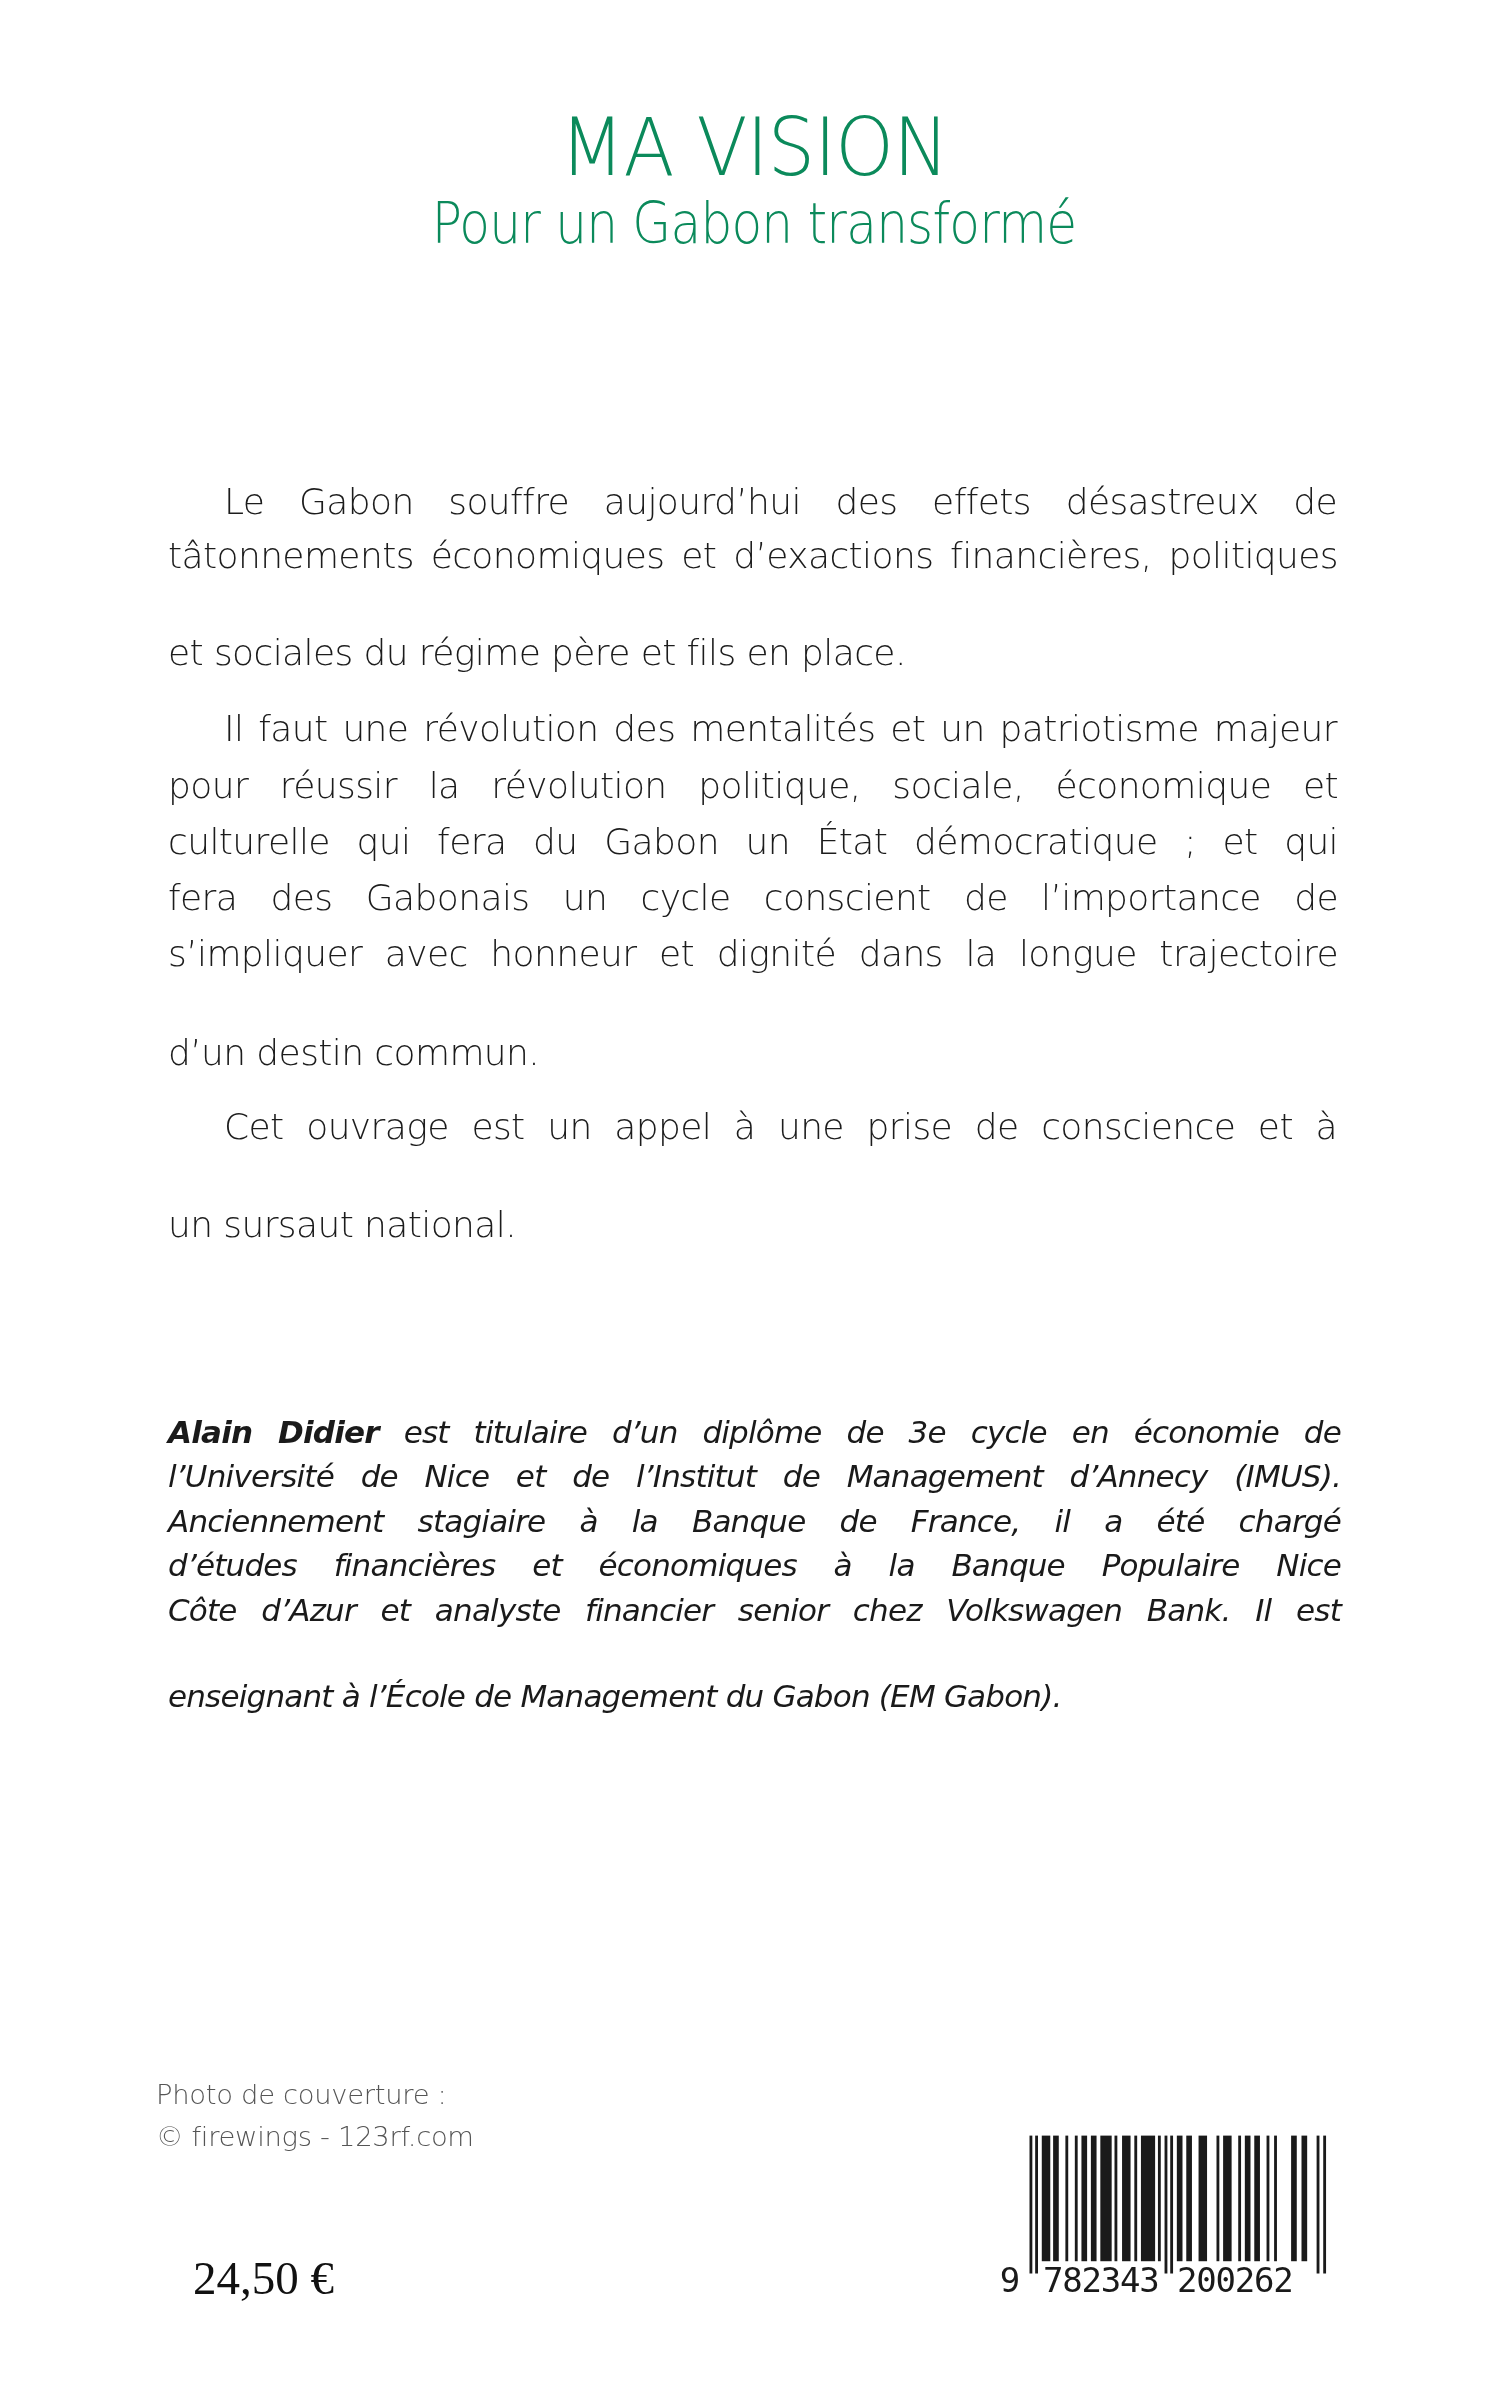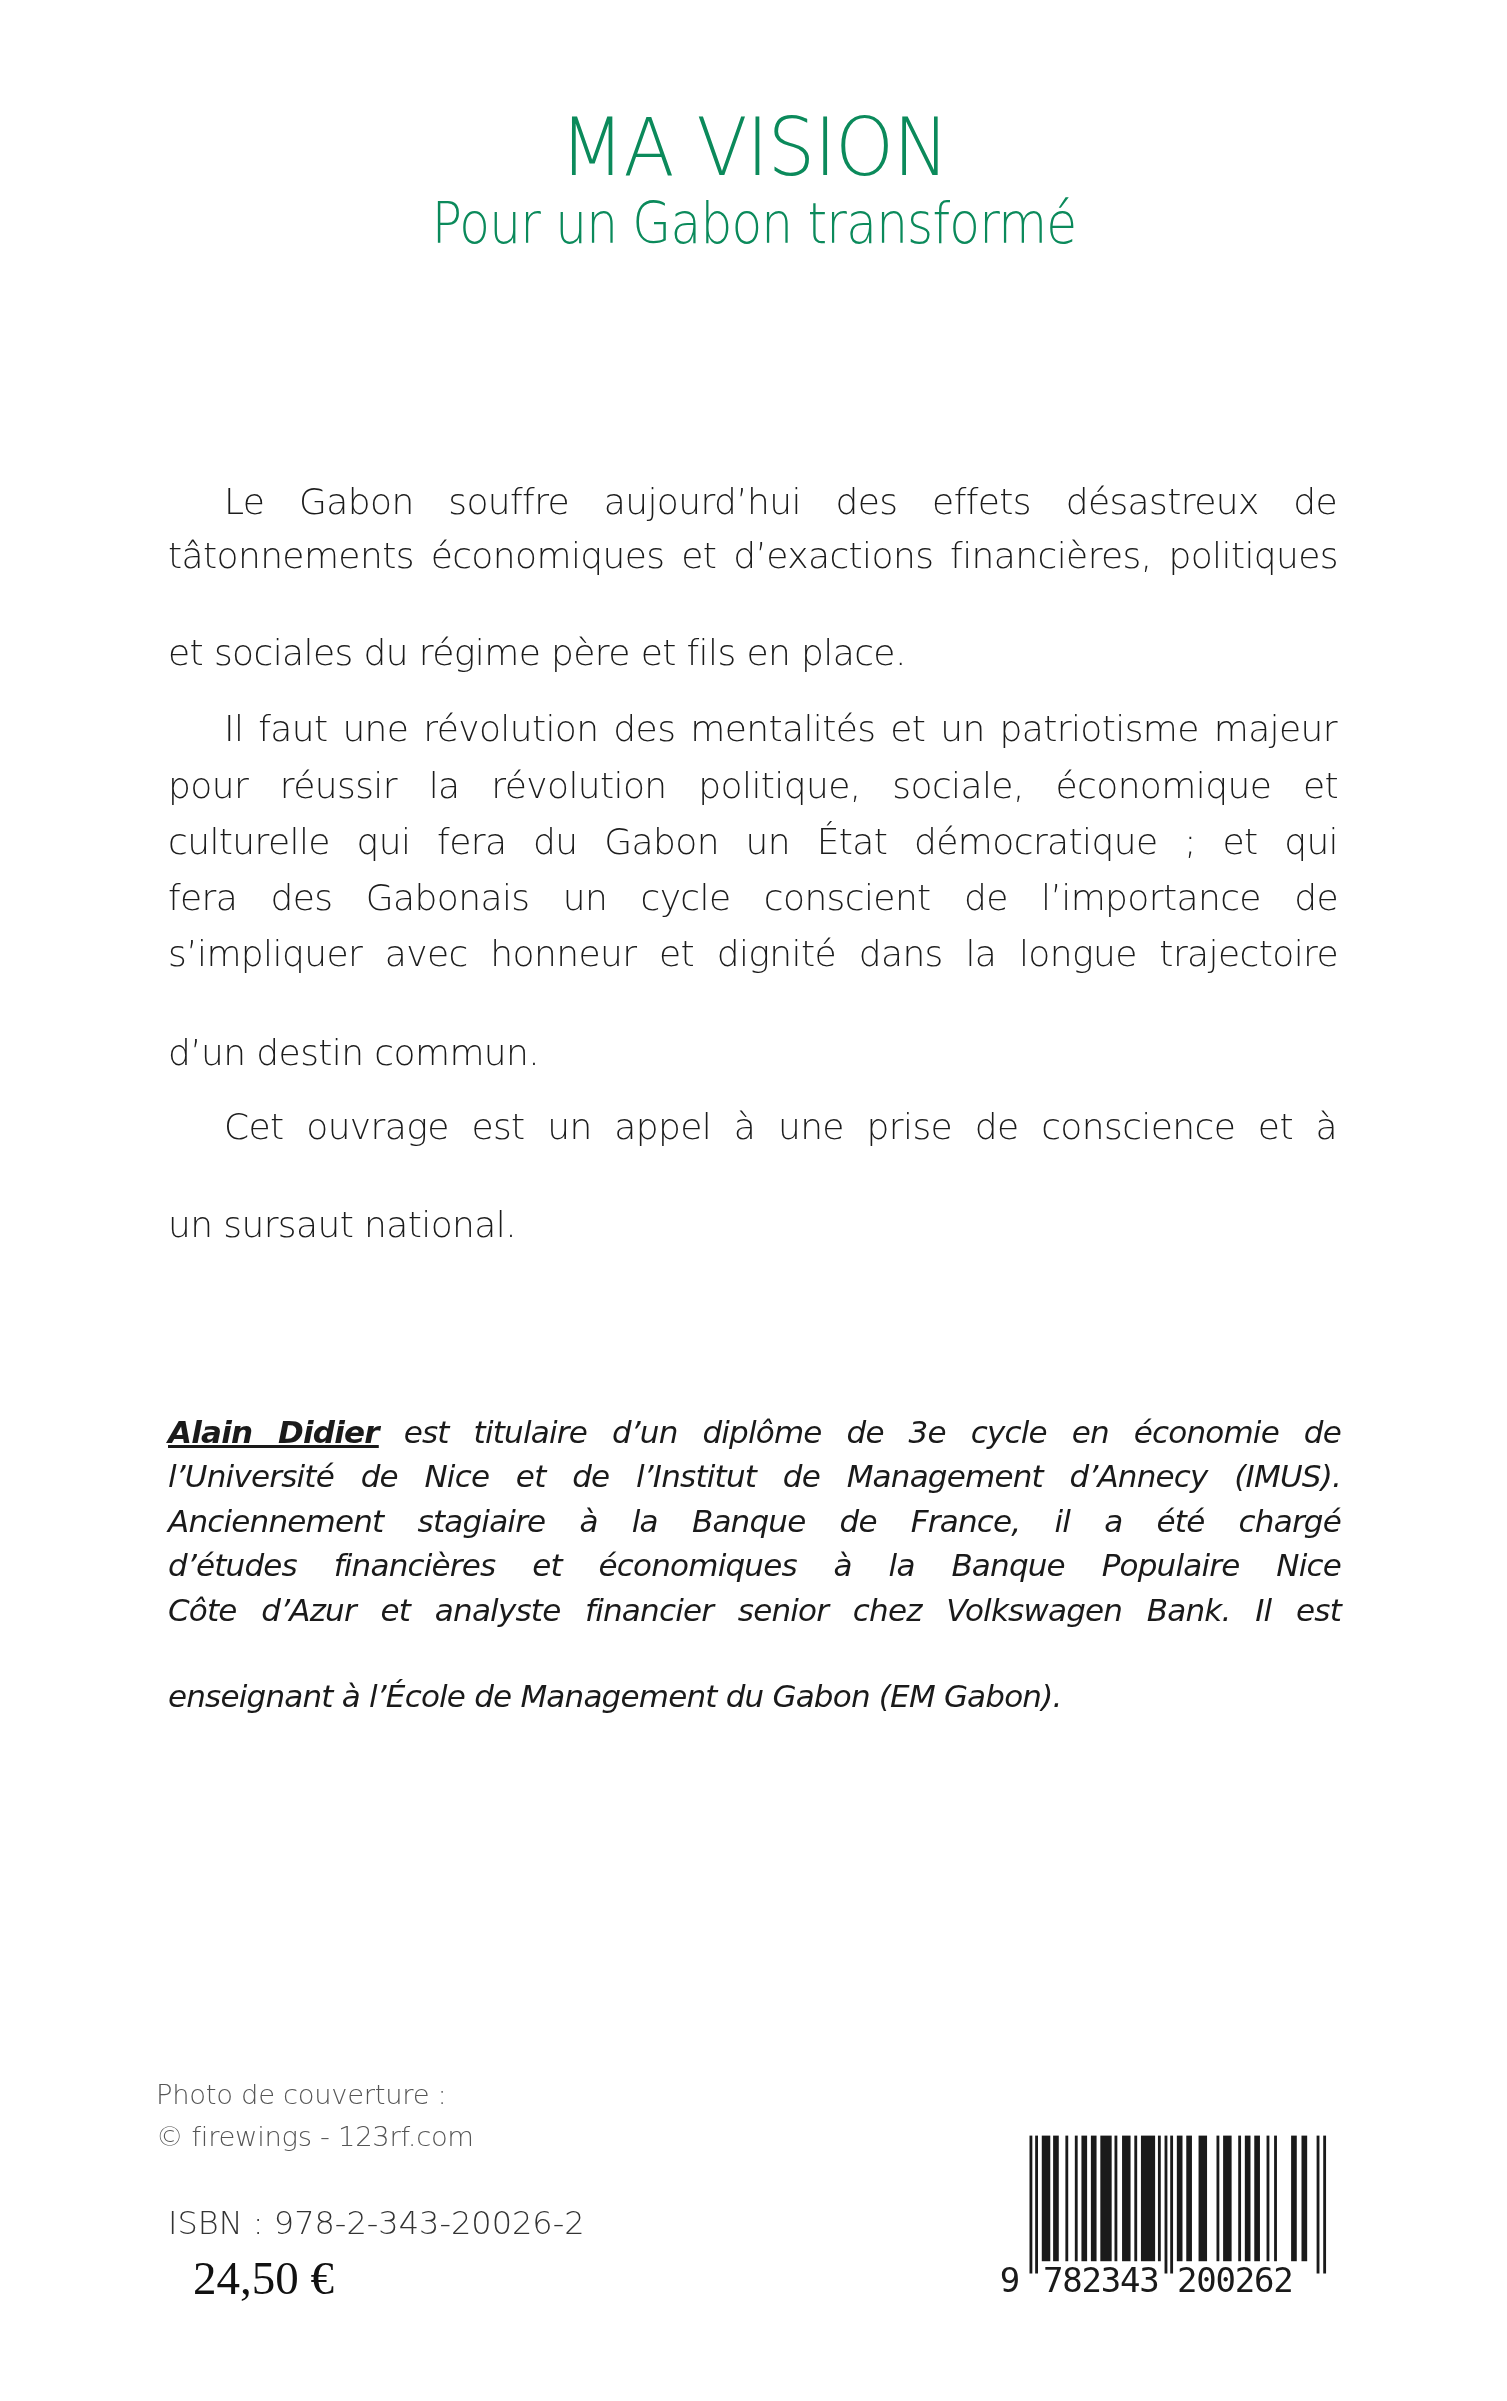--- a/index.html
+++ b/index.html
@@ -35,21 +35,21 @@
     font-size: 36px; line-height: 47px; height: 47px;
     letter-spacing: -0.6px; font-weight: 300;
   }
 
   .bio-line {
     font-family: "DejaVu Sans", sans-serif;
     font-style: italic; font-size: 31px; line-height: 42px; height: 42px;
     letter-spacing: -0.8px; color: #1a1a1a;
     width: 1173px;
   }
-  .bio-line b { font-weight: bold; text-decoration: underline; }
+  .bio-line b { font-weight: bold; }
 
   .credit {
     position: absolute; left: 156px; color: #555;
     font-family: "DejaVu Sans", sans-serif; font-weight: 300;
     font-size: 27.4px; line-height: 38px; white-space: nowrap;
     letter-spacing: -0.3px;
   }
   .isbn {
     position: absolute; left: 168px; color: #333;
     font-family: "DejaVu Sans", sans-serif; font-weight: 300;
@@ -98,21 +98,20 @@
     <div class="line bio-line" style="top:1411px"><b>Alain Didier</b><span> est titulaire d’un diplôme de 3e cycle en économie de</span></div>
     <div class="line bio-line" style="top:1455px">l’Université de Nice et de l’Institut de Management d’Annecy (IMUS).</div>
     <div class="line bio-line" style="top:1500px">Anciennement stagiaire à la Banque de France, il a été chargé</div>
     <div class="line bio-line" style="top:1544px">d’études financières et économiques à la Banque Populaire Nice</div>
     <div class="line bio-line" style="top:1589px">Côte d’Azur et analyste financier senior chez Volkswagen Bank. Il est</div>
     <div class="line bio-line last" style="top:1633px">enseignant à l’École de Management du Gabon (EM Gabon).</div>
   </div>
 
   <div class="credit" style="top:2076px">Photo de couverture :</div>
   <div class="credit" style="top:2118px">© firewings - 123rf.com</div>
-  <div class="isbn" style="top:2202px">ISBN : 978-2-343-20026-2</div>
   <div class="price" style="top:2252px">24,50 €</div>
 
   <div class="barcode">
     <svg width="360" height="170" viewBox="0 0 380 180" xmlns="http://www.w3.org/2000/svg">
       <g fill="#1a1a1a">
 
         <rect x="37" y="7" width="3" height="146"></rect>
         <rect x="43" y="7" width="3" height="146"></rect>
 
         <rect x="50" y="7" width="9" height="133"></rect>

